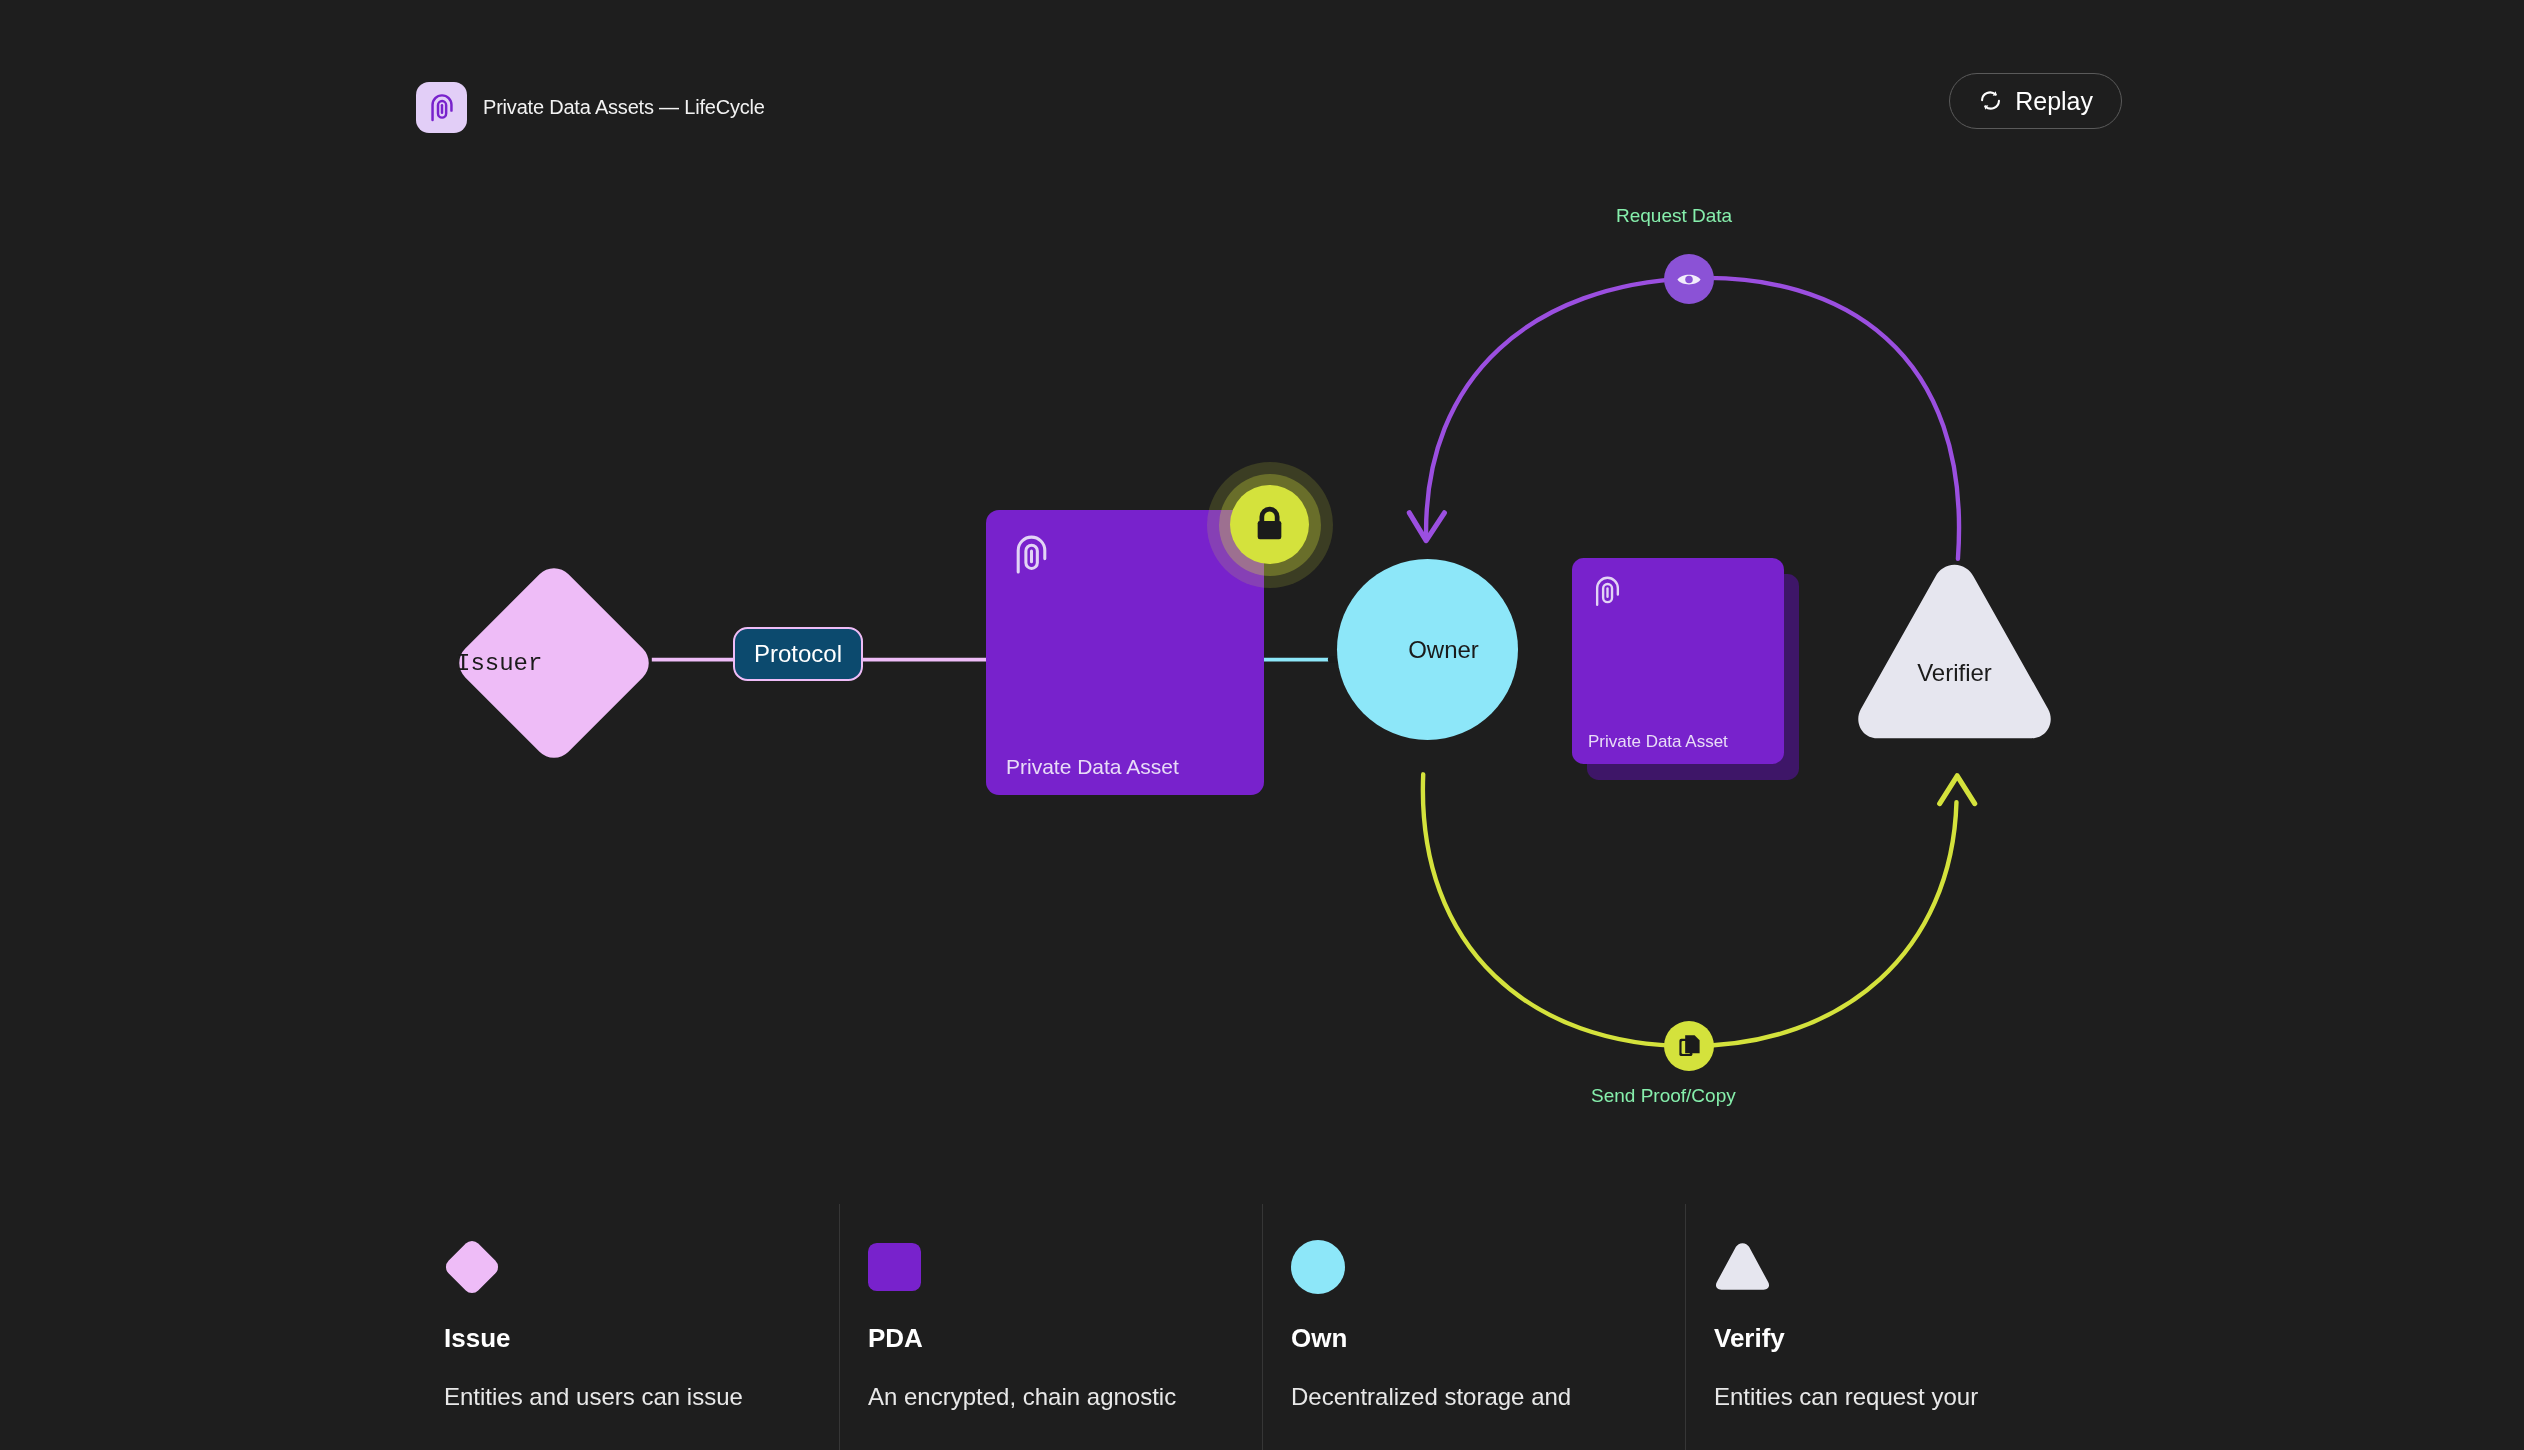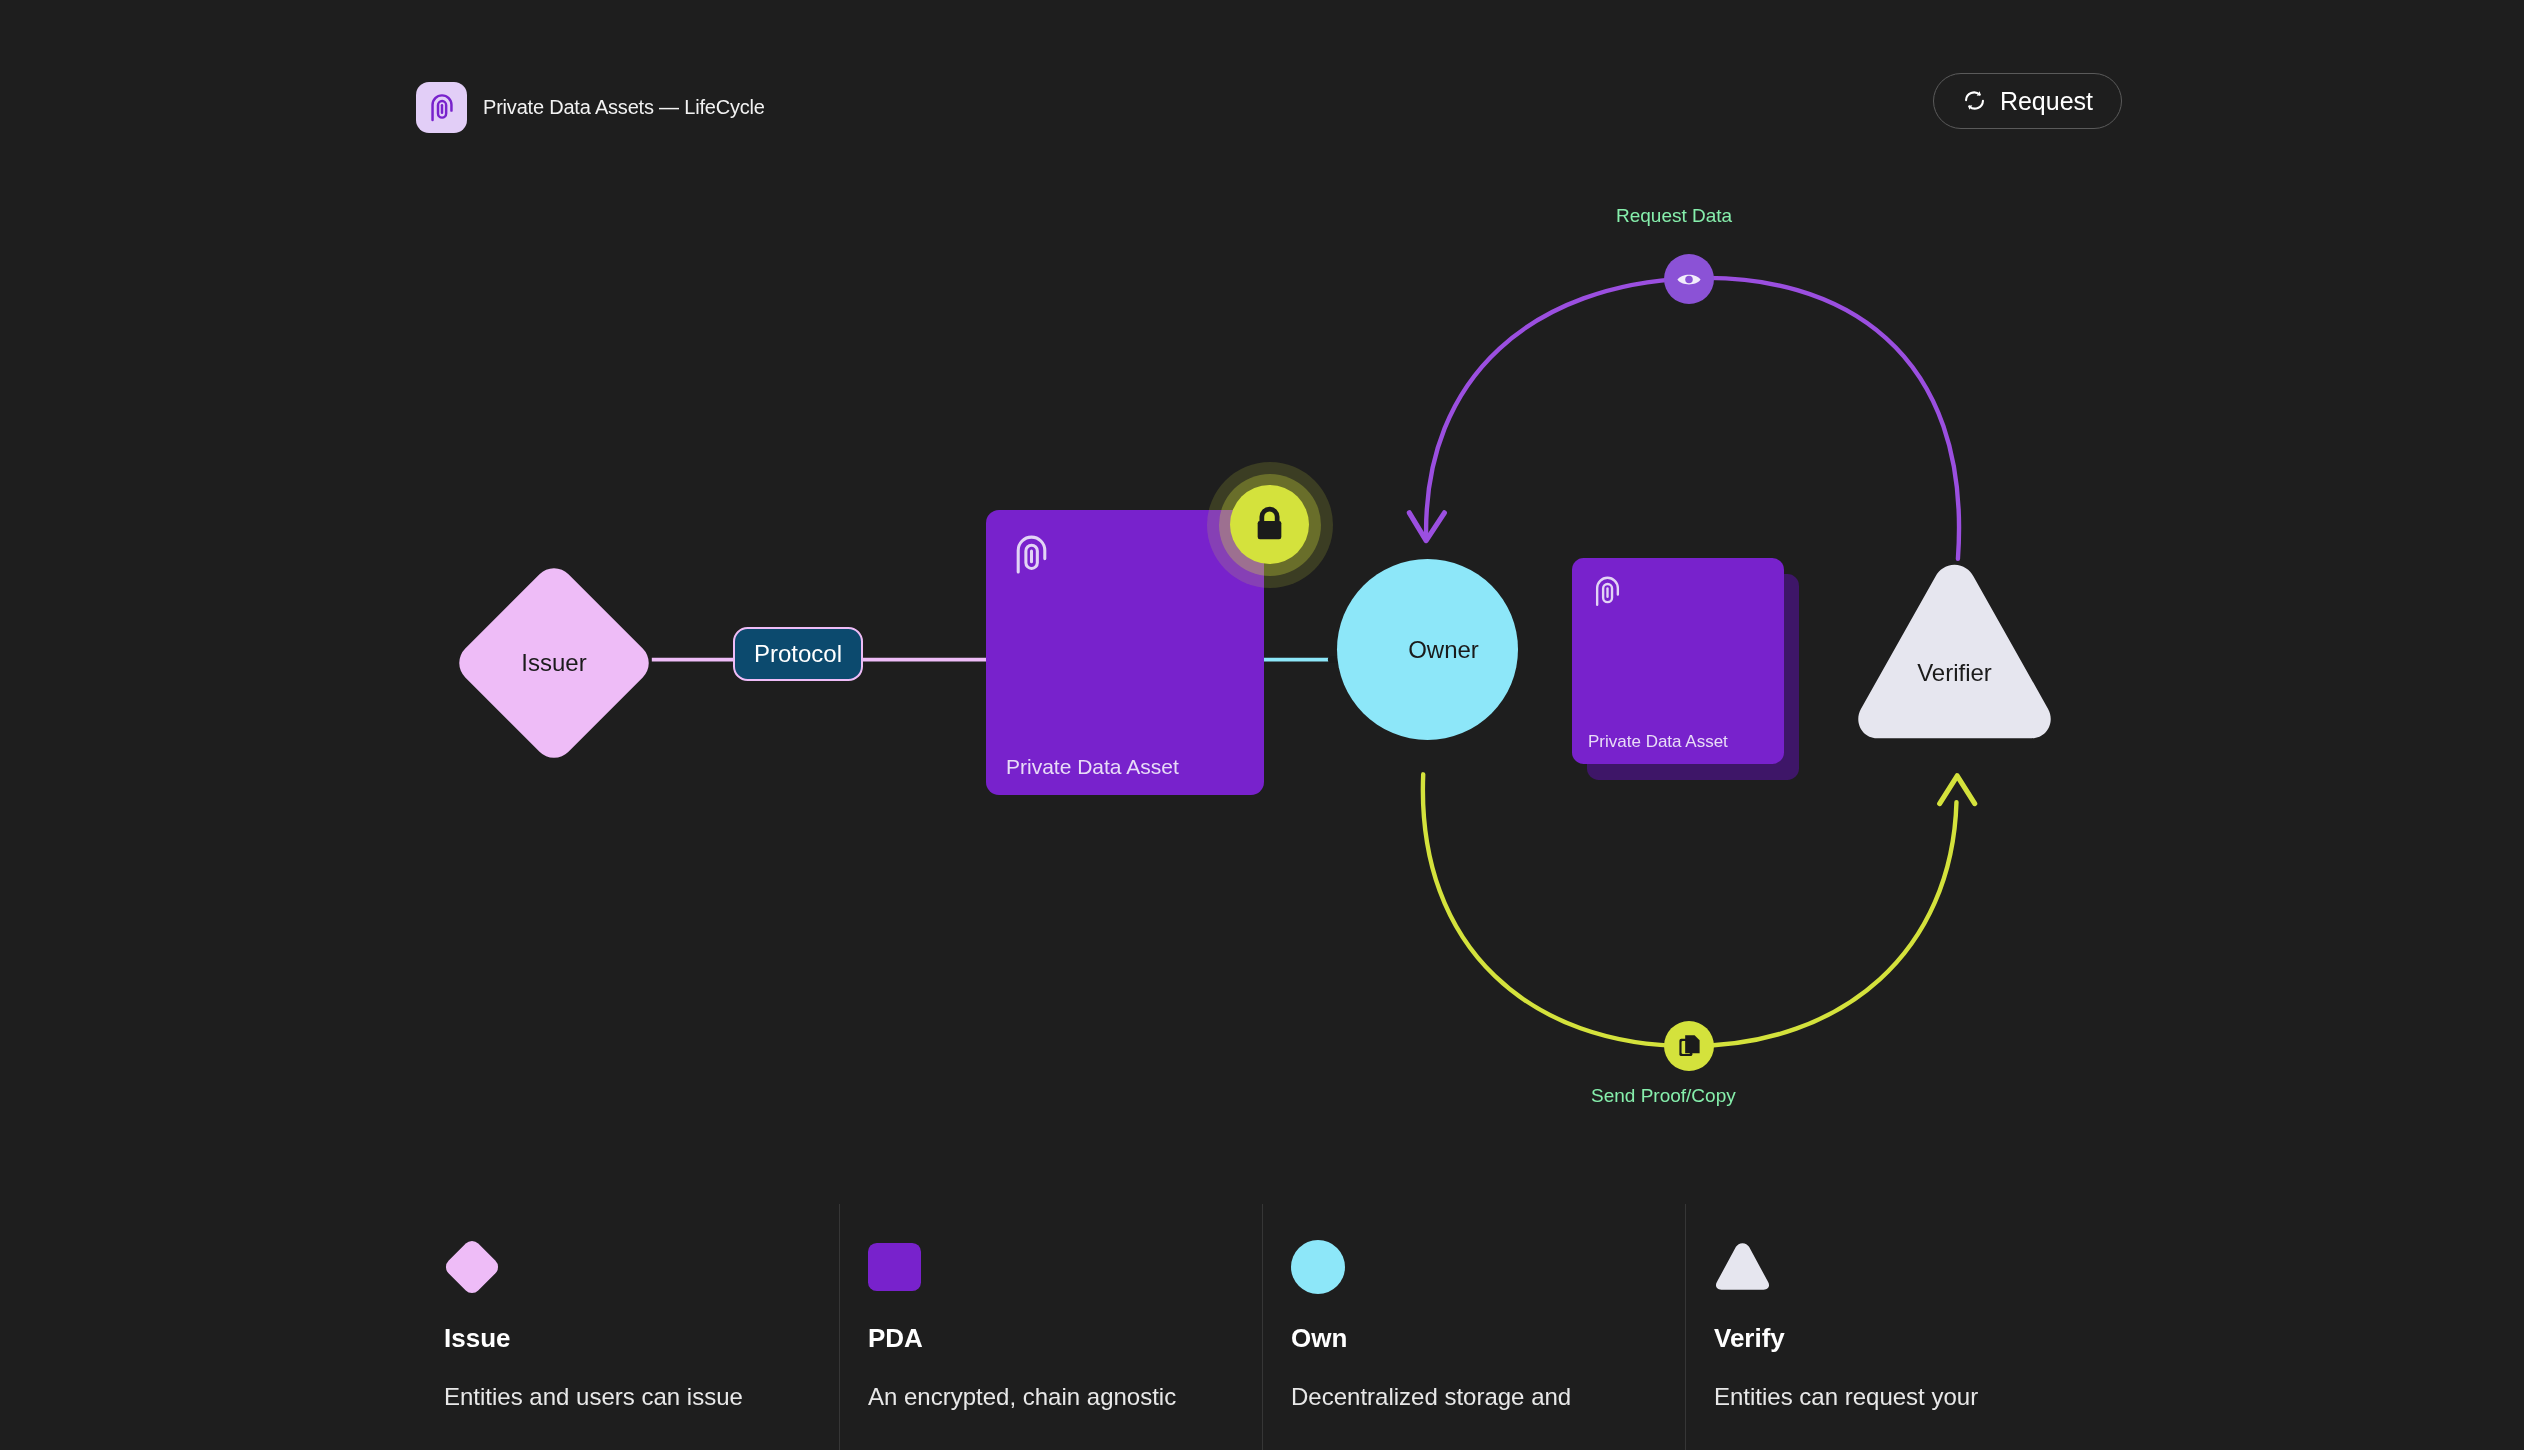--- a/index.html
+++ b/index.html
@@ -112,21 +112,21 @@
     transform: rotate(45deg);
   }
   #issuer-label {
     position: absolute;
     left: 0;
     top: 0;
     width: 196px;
     height: 196px;
     display: flex;
     align-items: center;
-    justify-content: center;
+    font-family: Liberation Mono, monospace;
   }
 
   
   #protocol-pill {
     position: absolute;
     left: 733px;
     top: 627px;
     width: 73px;
     height: 73px;
   }
@@ -383,21 +383,21 @@
     <span>
       <svg width="25" height="25" viewBox="0 0 34 34">
         <g fill="none" stroke="#ffffff" stroke-width="2.8" stroke-linecap="round">
           <path d="M5.5 16.5 A11 11 0 0 1 24 9"></path>
           <path d="M28.5 17.5 A11 11 0 0 1 10 25"></path>
         </g>
         <path d="M24 4.5 L25.5 10 L20 10.5 Z" fill="#ffffff"></path>
         <path d="M10 29.5 L8.5 24 L14 23.5 Z" fill="#ffffff"></path>
       </svg>
     </span>
-    <span id="replay-label">Request</span>
+    <span id="replay-label">Replay</span>
   </div>
 </div>
 
 <div id="diagram">
 
   <svg id="arcs" viewBox="0 0 3456 1640">
 
     <line x1="892" y1="903" x2="1007" y2="903" stroke="#EEBCF7" stroke-width="5"></line>
 
     <line x1="1100" y1="903" x2="1360" y2="903" stroke="#EEBCF7" stroke-width="5"></line>

